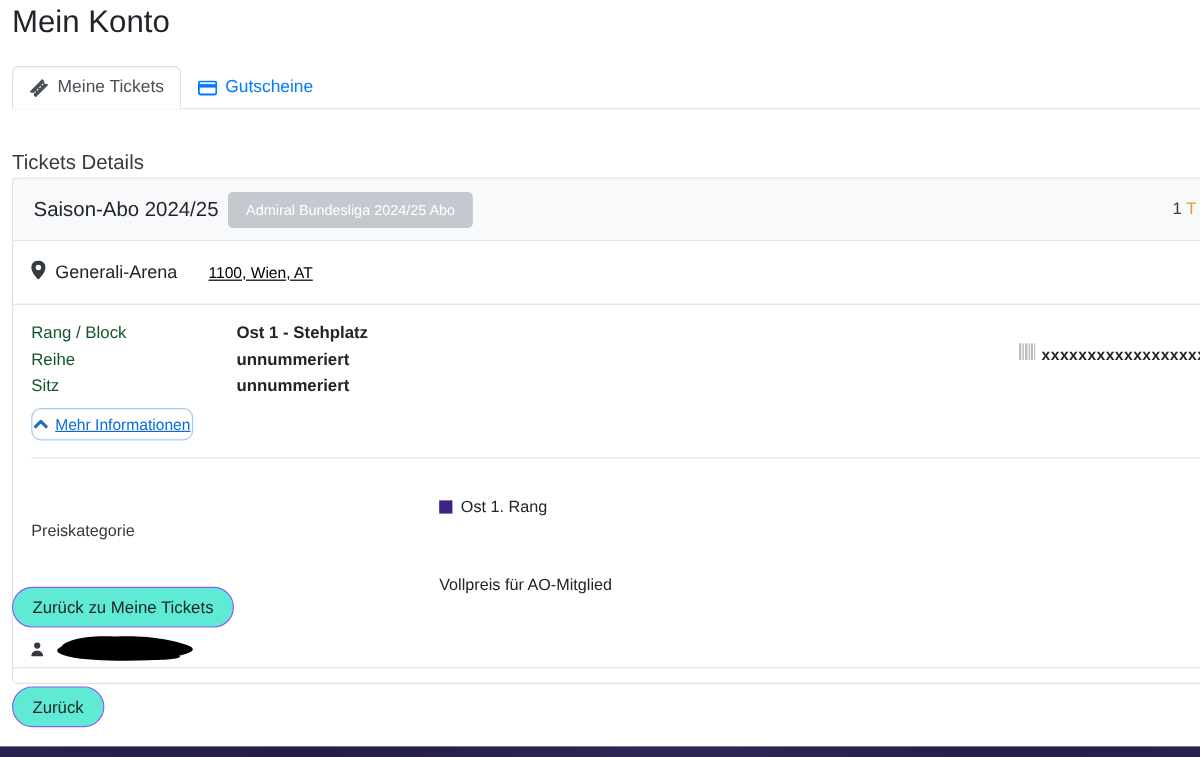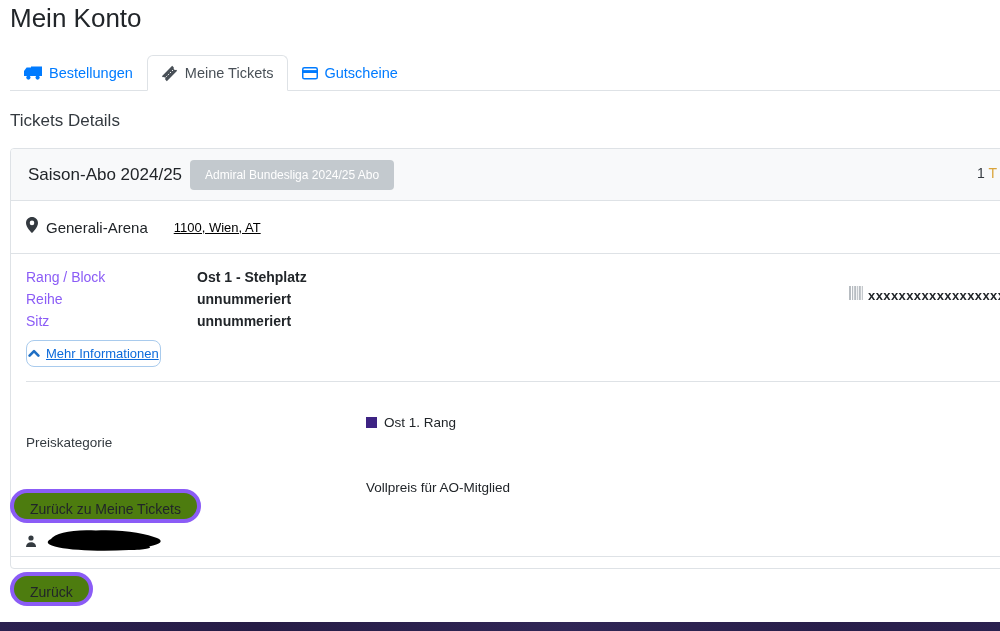--- a/index.html
+++ b/index.html
@@ -31,21 +31,21 @@
     margin-bottom: -1px; cursor: pointer; white-space: nowrap;
   }
   .tab.active {
     color: #495057; background: #fff;
     border-color: #dee2e6 #dee2e6 #fff #dee2e6;
     border-radius: 6px 6px 0 0;
   }
   .tab .ticon { display: inline-flex; }
 
   .section-title {
-    position: absolute; left: 10px; top: 111px;
+    position: absolute; left: 10px; top: 126px;
     font-size: 17px; color: #343a40;
   }
 
   
   .card {
     position: absolute; left: 10px; top: 148px; width: 1010px;
     background: #fff; border: 1px solid #dee2e6; border-radius: 4px;
   }
   .card-header {
     display: flex; align-items: center; gap: 8px;
@@ -67,21 +67,21 @@
   .venue-row {
     height: 53px; padding: 0 15px;
     display: flex; align-items: center; gap: 8px;
     border-bottom: 1px solid #dee2e6;
   }
   .venue-name { font-size: 15px; color: #212529; text-align: right; }
   .venue-address { font-size: 13px; color: #000000; margin-left: 18px; text-decoration: underline; }
 
   .seat-section { position: relative; height: 127px; padding: 12px 15px 0; }
   .seat-row { display: flex; font-size: 14px; line-height: 22px; }
-  .seat-label { width: 171px; color: #8b5cf6; }
+  .seat-label { width: 171px; color: #14532d; }
   .seat-value { font-weight: bold; color: #212529; }
 
   .barcode {
     position: absolute; left: 838px; top: 32px;
     display: flex; align-items: center; gap: 5px; white-space: nowrap;
   }
   .barcode-text { font-size: 13px; font-weight: bold; letter-spacing: 0.4px; color: #212529; }
 
   .more-info-btn {
     margin-top: 8px;
@@ -98,21 +98,21 @@
   .detail-row { display: flex; font-size: 13.5px; margin-bottom: 10px; }
   .detail-label { width: 340px; color: #343a40; margin-top: 40px; }
   .detail-value { display: inline-flex; align-items: center; gap: 7px; color: #212529; }
   .swatch { width: 11px; height: 11px; background: #3d2383; display: inline-block; }
 
   .holder-row { display: flex; align-items: center; gap: 5px; padding: 3px 0 12px; }
 
   
   .gray-btn {
     position: absolute; left: 10px;
-    background: #4d7c0f; border: 4px solid #8b5cf6; border-radius: 17px;
+    background: #5eead4; border: 1px solid #8b5cf6; border-radius: 17px;
     padding: 8px 16px; height: 34px;
     font-family: "Liberation Sans", sans-serif; font-size: 14px; color: #212529;
     cursor: pointer; white-space: nowrap;
   }
   .btn-back-tickets { top: 489px; }
   .btn-back { top: 572px; }
 
   .page-divider {
     position: absolute; left: 10px; top: 556px; width: 1020px;
     border: 0; border-top: 1px solid #dee2e6;
@@ -125,31 +125,20 @@
 </style>
 </head>
 <body>
 
 <div class="viewport">
   <div class="page">
 
     <h1 class="page-title">Mein Konto</h1>
 
     <nav class="tabs">
-      <div class="tab">
-        <span class="ticon">
-          <svg width="18" height="14" viewBox="0 0 18 14">
-            <path fill="#007bff" d="M0 5l2.6-3.5H7V10H0z"></path>
-            <rect x="7" y="0.5" width="11" height="9.5" fill="#007bff"></rect>
-            <circle cx="4.4" cy="11.6" r="2.1" fill="#007bff"></circle>
-            <circle cx="13.6" cy="11.6" r="2.1" fill="#007bff"></circle>
-          </svg>
-        </span>
-        <span>Bestellungen</span>
-      </div>
       <div class="tab active">
         <span class="ticon">
           <svg width="17" height="17" viewBox="0 0 17 17">
             <g transform="rotate(-45 8.5 8.5)">
               <path fill="#495057" fill-rule="evenodd" d="M1.2 5h14.6v2.3a1.7 1.7 0 0 0 0 3.2V12H1.2V9.7a1.7 1.7 0 0 0 0-3.2z"></path>
               <line x1="3" y1="8.5" x2="13.5" y2="8.5" stroke="#fff" stroke-width="0.9" stroke-dasharray="1.6 1.4"></line>
             </g>
           </svg>
         </span>
         <span>Meine Tickets</span>

